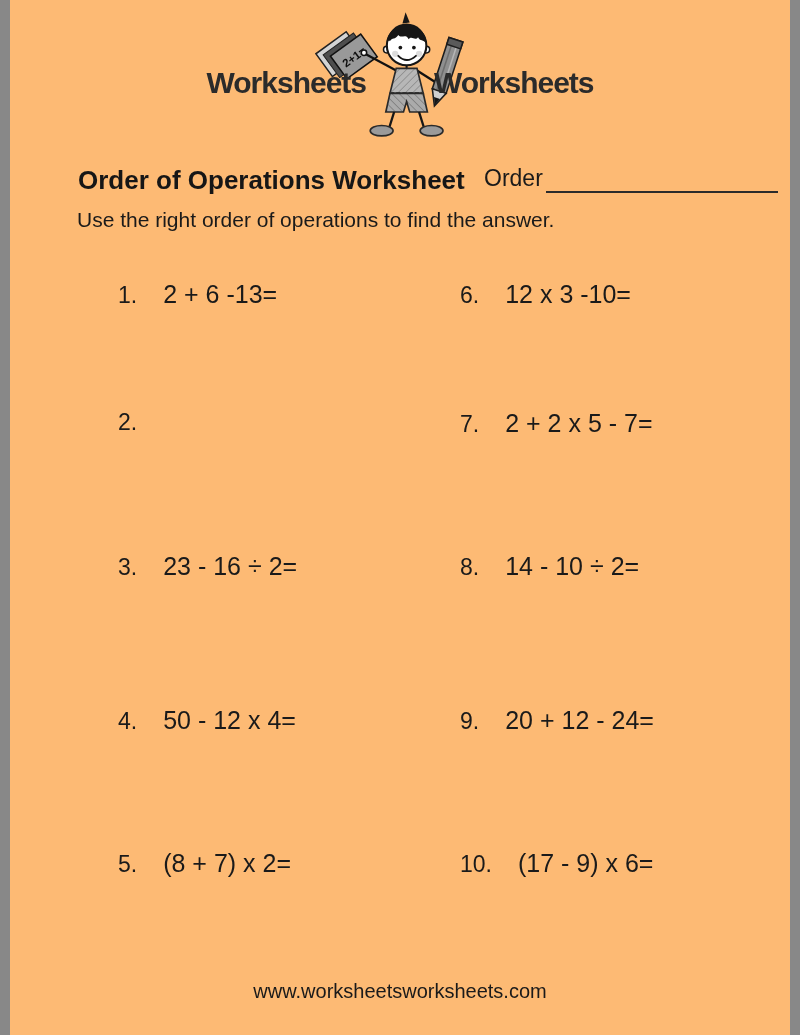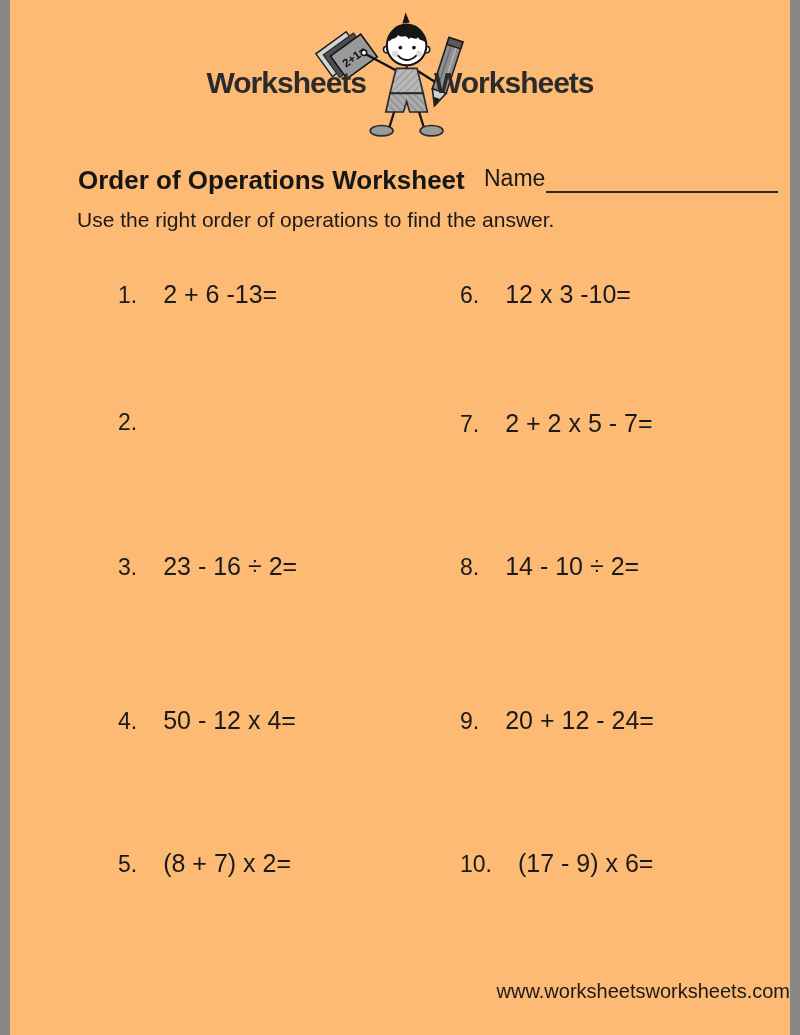--- a/index.html
+++ b/index.html
@@ -22,21 +22,21 @@
   .name-line{position:absolute;left:536px;top:170px;width:232px;height:21px;border-bottom:2px solid #2b2b2b;}
   .instructions{position:absolute;left:67px;top:208px;font-size:21px;color:#1a1a1a;white-space:nowrap;}
   
   .problem{position:absolute;display:flex;align-items:baseline;white-space:nowrap;}
   .problem .num{font-size:23px;color:#1a1a1a;}
   .problem .expr{font-size:25px;color:#1a1a1a;margin-left:26px;}
   .col-left{left:108px;}
   .col-right{left:450px;}
   .r1{top:280px;} .r2{top:409px;} .r3{top:552px;} .r4{top:706px;} .r5{top:849px;}
   
-  .footer{position:absolute;left:0;right:0;top:980px;text-align:right;font-size:20px;color:#1a1a1a;}
+  .footer{position:absolute;left:0;right:0;top:980px;text-align:center;font-size:20px;color:#1a1a1a;}
 </style>
 </head>
 <body>
 
 <div class="page">
 
   <span class="logo-text logo-left">Worksheets</span>
   <span class="logo-text logo-right">Worksheets</span>
 
   <svg class="boy-svg" viewBox="0 0 150 124" aria-hidden="true">
@@ -88,21 +88,21 @@
     <line x1="74" y1="82" x2="106" y2="82" stroke="#3a3a3a" stroke-width="2.5" stroke-dasharray="4 2"></line>
     <path d="M74,82 L106,82 L110,100 L93,100 L90,90 L87,100 L70,100 Z" fill="url(#hatch2)" stroke="#2a2a2a" stroke-width="1.6"></path>
 
     <line x1="78" y1="100" x2="73" y2="116" stroke="#161616" stroke-width="2.2"></line>
     <line x1="102" y1="100" x2="107" y2="116" stroke="#161616" stroke-width="2.2"></line>
     <ellipse cx="66" cy="118" rx="11" ry="5" fill="#9a9a9a" stroke="#2a2a2a" stroke-width="1.6"></ellipse>
     <ellipse cx="114" cy="118" rx="11" ry="5" fill="#9a9a9a" stroke="#2a2a2a" stroke-width="1.6"></ellipse>
   </svg>
 
   <h1 class="title" style="margin:0;">Order of Operations Worksheet</h1>
-  <span class="name-label">Name</span>
+  <span class="name-label">Order</span>
   <div class="name-line"></div>
   <div class="instructions">Use the right order of operations to find the answer.</div>
 
   <div class="problem col-left r1">
     <span class="num">1.</span>
     <span class="expr">2 + 6 -13=</span>
   </div>
   <div class="problem col-left r2">
     <span class="num">2.</span>
   </div>

